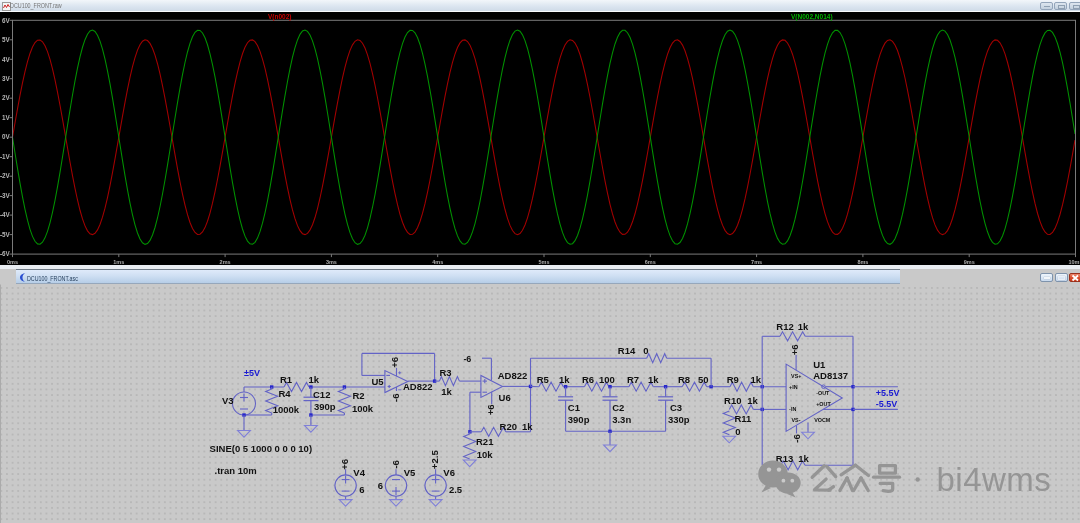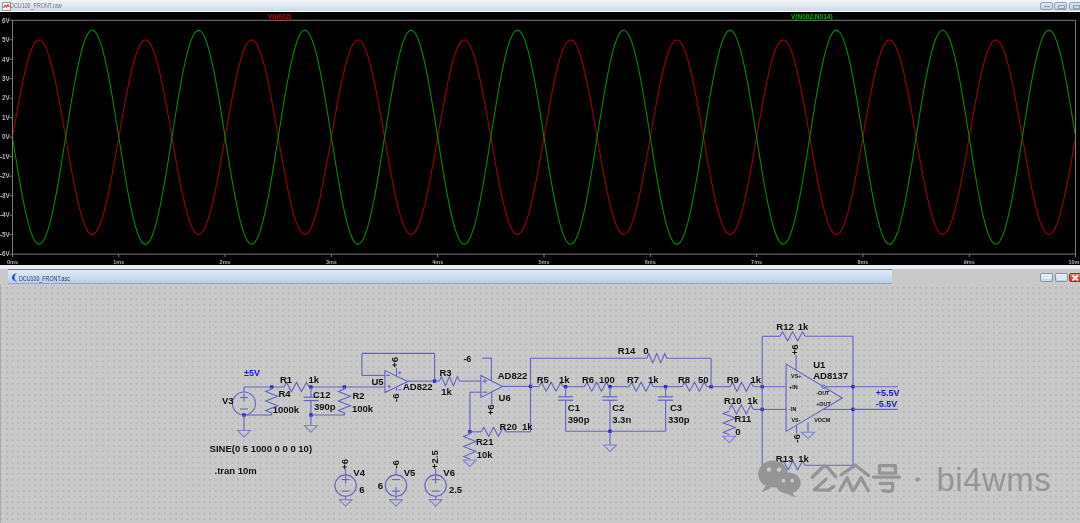--- a/index.html
+++ b/index.html
@@ -1,21 +1,21 @@
 <!DOCTYPE html>
 <html><head><meta charset="utf-8"><style>
 *{margin:0;padding:0;box-sizing:border-box}
 html,body{width:1080px;height:523px;overflow:hidden;background:#000;font-family:"Liberation Sans",sans-serif}
 .abs{position:absolute}
 #t1{left:0;top:0;width:1080px;height:11.5px;background:linear-gradient(#f2f6fa,#dae4ef 60%,#cfdbe8);border-bottom:1px solid #f8fafc}
 #t1 .tt{position:absolute;left:10px;top:2.4px;font-size:6.9px;color:#757575;transform:scaleX(0.78);transform-origin:0 0}
 #plotbg{left:0;top:11.5px;width:1080px;height:253px;background:#000}
 #gap{left:0;top:264.5px;width:1080px;height:4.5px;background:#e9edf2}
 #w2{left:0;top:269px;width:1080px;height:254px;background:#c9c9c9}
-#t2{left:8px;top:268.5px;width:884px;height:15px;background:linear-gradient(#dfeafa 0%,#cfdff3 45%,#b6cde7 100%);border-top:1px solid #6e7a86;border-bottom:1px solid #96a7bb}
+#t2{left:16px;top:268.5px;width:884px;height:15px;background:linear-gradient(#dfeafa 0%,#cfdff3 45%,#b6cde7 100%);border-top:1px solid #6e7a86;border-bottom:1px solid #96a7bb}
 #t2 .tt{position:absolute;left:10.5px;top:4.2px;font-size:7.2px;color:#27405e;transform:scaleX(0.74);transform-origin:0 0}
 #canvas{left:0;top:284.5px;width:1080px;height:238.5px;background-color:#c9c9c9}
 .btn{position:absolute;border-radius:2px}
 .b1{width:13px;height:7.5px;top:2px;background:linear-gradient(#dde6ef,#c2d0de);border:1px solid #93a5ba}
 .b2{width:13px;height:8.5px;top:273px;background:linear-gradient(#eef5fc,#c9daee);border:1px solid #7e93ac}
 .bred{background:linear-gradient(#ec8a70,#d94f2e 50%,#c83a1c);border:1px solid #99301c}
 .g1{position:absolute;background:#8fa0b2}
 svg{position:absolute;left:0;top:0}
 </style></head><body>
 <div class="abs" id="t1">

